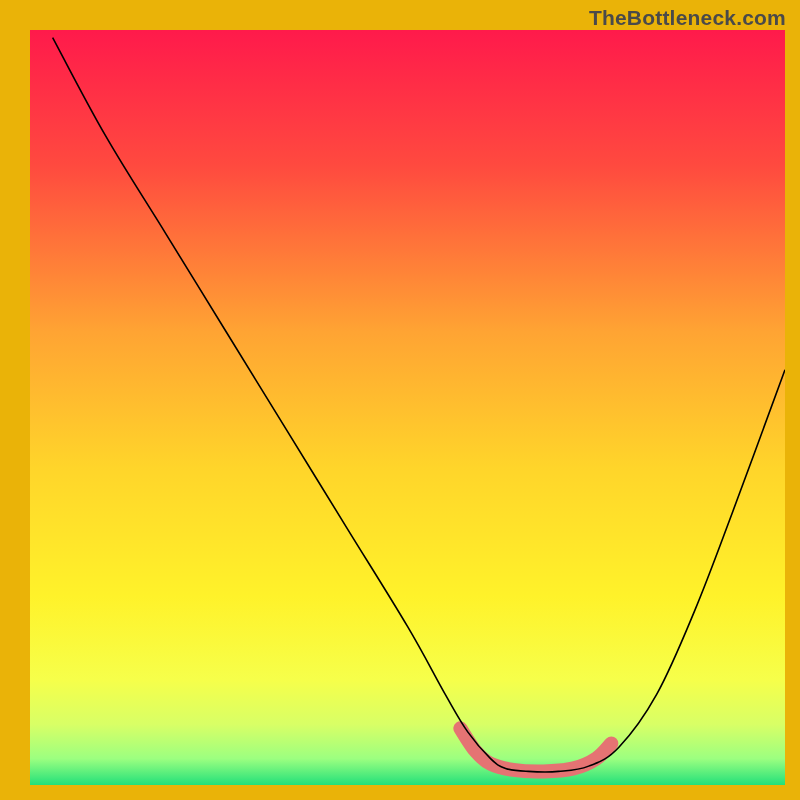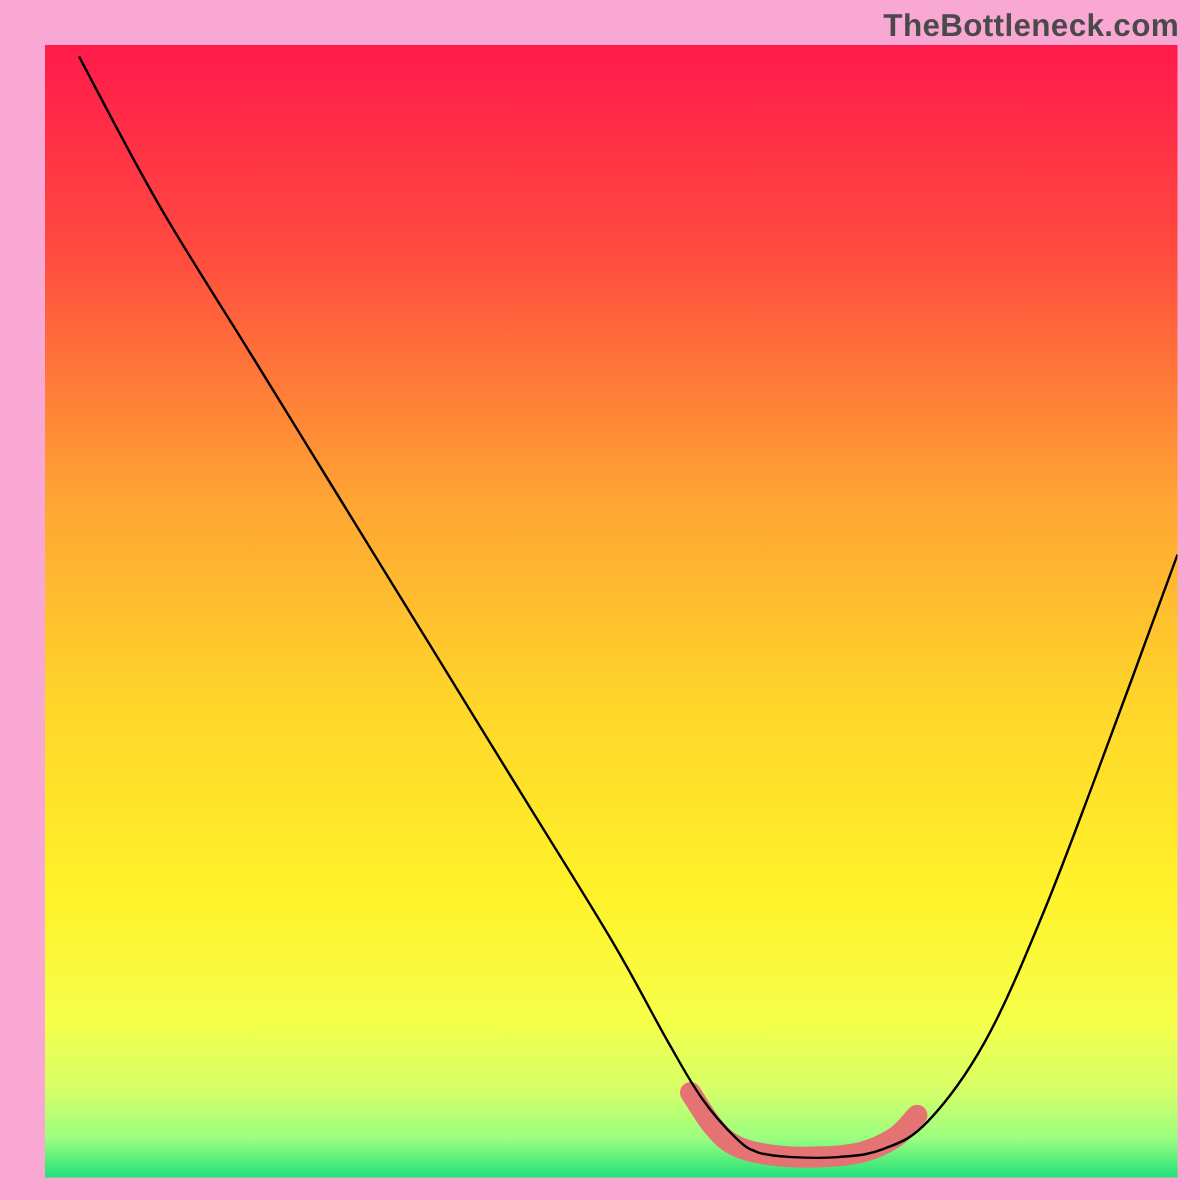--- a/index.html
+++ b/index.html
@@ -8,21 +8,21 @@
     width: 800px;
     height: 800px;
     background: #000;
     overflow: hidden;
     font-family: Arial, Helvetica, sans-serif;
   }
   .stage {
     position: relative;
     width: 800px;
     height: 800px;
-    background: #f9a8d4;
+    background: #eab308;
   }
   .watermark {
     position: absolute;
     top: 6px;
     right: 14px;
     color: #4a4a4a;
     font-size: 21px;
     font-weight: 600;
     letter-spacing: 0.2px;
     user-select: none;

